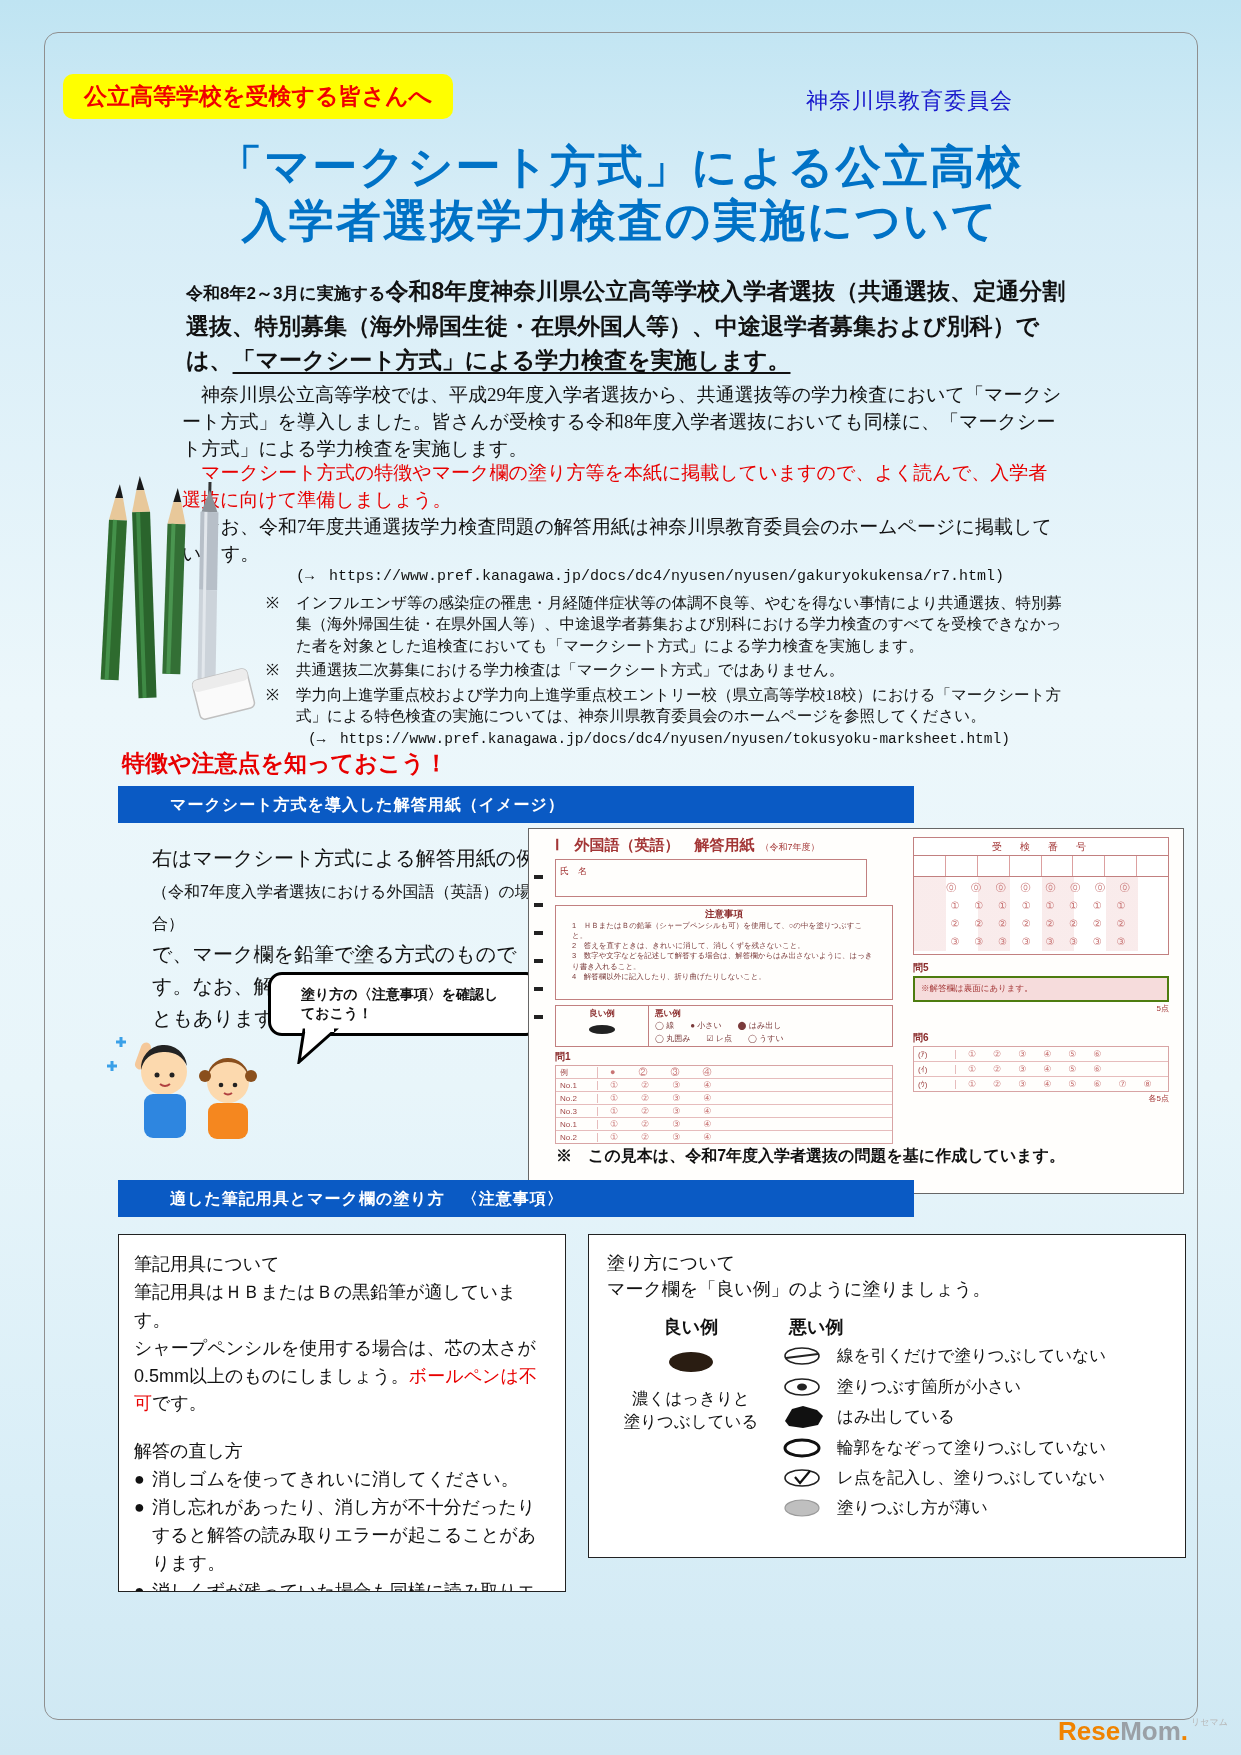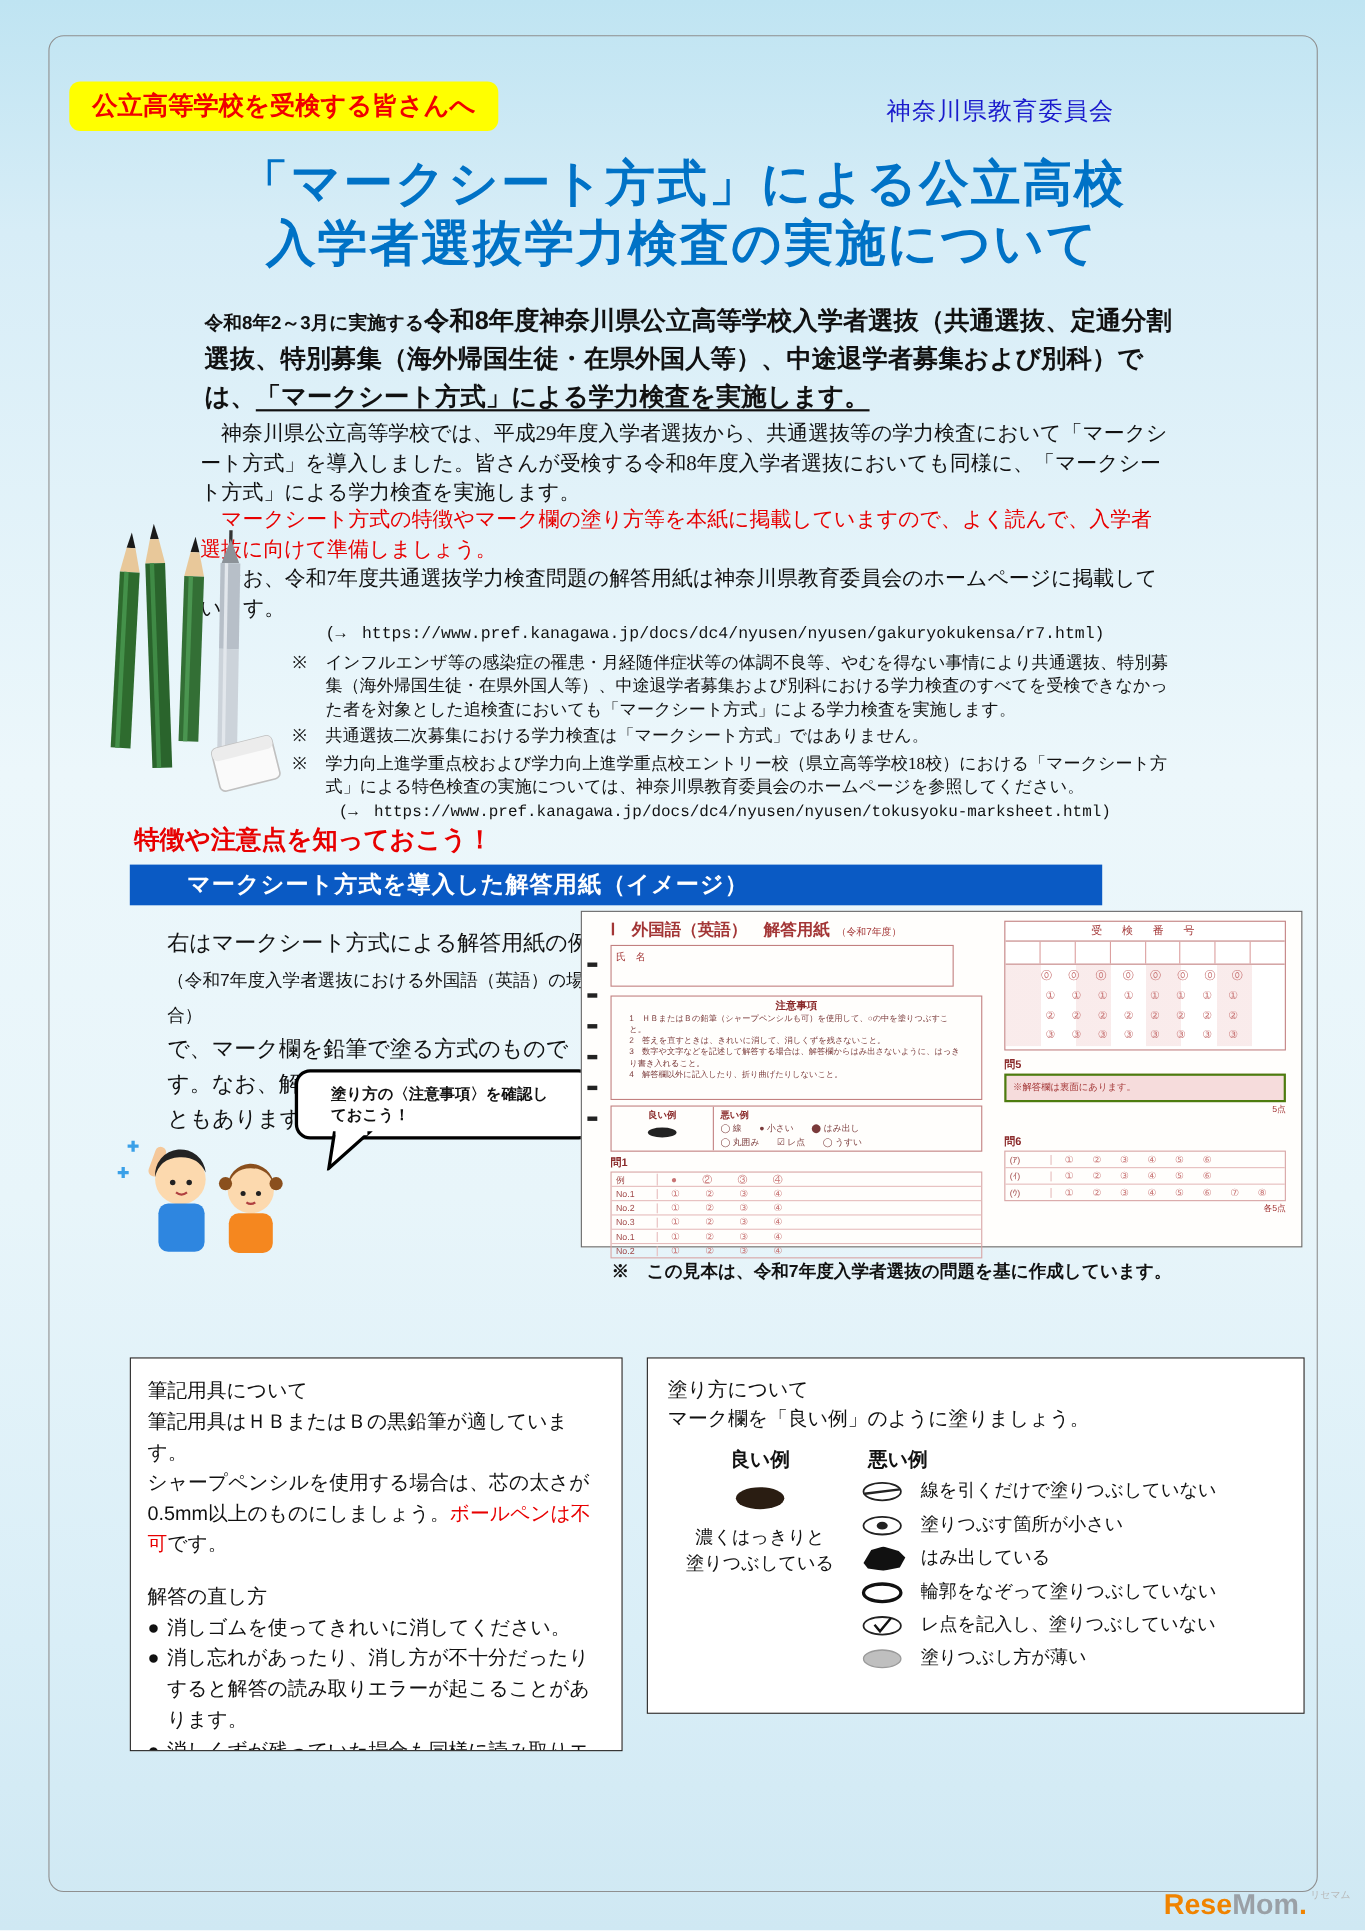--- a/index.html
+++ b/index.html
@@ -29,37 +29,37 @@
 
   .notes{position:absolute;left:266px;top:592px;width:802px;font-family:"Liberation Serif",serif;font-size:15.5px;line-height:1.38;}
   .note{display:flex;gap:8px;margin-bottom:3px;}
   .note-marker{flex:0 0 22px;}
   .note-link{font-family:"Liberation Mono",monospace;font-size:14.5px;margin:2px 0 2px 42px;}
 
   .pencils{position:absolute;left:92px;top:476px;}
 
   .red-heading{position:absolute;left:122px;top:748px;color:#e80000;font-size:23px;font-weight:bold;}
 
-  .banner{position:absolute;left:118px;width:884px;height:37px;background:#0a5ac4;color:#ffffff;font-size:21px;
+  .banner{position:absolute;left:118px;width:796px;height:37px;background:#0a5ac4;color:#ffffff;font-size:16px;
     font-weight:bold;line-height:37px;padding-left:52px;box-sizing:border-box;letter-spacing:1px;}
   .banner1{top:786px;}
   .banner2{top:1180px;}
 
   .desc{position:absolute;left:152px;top:842px;width:392px;font-size:20px;line-height:1.6;}
   .desc-paren{font-size:16px;}
   .desc-red{color:#e80000;font-weight:bold;text-decoration:underline;text-underline-offset:3px;}
 
   .bubble{position:absolute;left:268px;top:972px;width:272px;border:3px solid #000;border-radius:14px;background:#fff;
     font-size:14px;font-weight:bold;padding:10px 30px;line-height:1.35;box-sizing:border-box;}
   .bubble-tail{position:absolute;left:24px;bottom:-31px;}
 
   .kids{position:absolute;left:102px;top:1024px;}
 
   
-  .sheet{position:absolute;left:528px;top:828px;width:656px;height:306px;background:#fffefc;border:1.5px solid #666;box-sizing:border-box;}
+  .sheet{position:absolute;left:528px;top:828px;width:656px;height:366px;background:#fffefc;border:1.5px solid #666;box-sizing:border-box;}
   .sh-marks{position:absolute;left:5px;top:46px;}
   .sh-marks div{width:9px;height:4px;background:#222;margin-bottom:24px;}
   .sh-title{position:absolute;left:26px;top:7px;color:#a33636;font-weight:bold;font-size:15px;white-space:nowrap;}
   .sh-year{font-size:9px;font-weight:normal;margin-left:6px;}
   .sh-name{position:absolute;left:26px;top:30px;width:312px;height:38px;border:1.2px solid #c28080;box-sizing:border-box;}
   .sh-name-label{font-size:9px;color:#a33636;padding:2px 4px;display:inline-block;}
   .sh-num{position:absolute;left:384px;top:8px;width:256px;height:118px;border:1.2px solid #c28080;background:#fff;box-sizing:border-box;overflow:hidden;}
   .sh-num-h{height:17px;line-height:17px;text-align:center;font-size:10px;color:#a33636;border-bottom:1px solid #c28080;letter-spacing:4px;}
   .sh-num-cells{display:flex;height:20px;border-bottom:1px solid #c28080;}
   .sh-num-cells div{flex:1;border-right:1px solid #dca0a0;}
@@ -325,20 +325,21 @@
             <span class="sh-row-label">(ｳ)</span>
             <span class="sh-row-opts">①　②　③　④　⑤　⑥　⑦　⑧</span>
           </div>
       </div>
       <div class="sh-score">各5点</div>
     </div>
   </div>
 
   <div class="sheet-note jp">※　この見本は、令和7年度入学者選抜の問題を基に作成しています。</div>
 
+  <div class="banner banner2">適した筆記用具とマーク欄の塗り方　〈注意事項〉</div>
 
   <div class="pen-box">
     <div>筆記用具について</div>
     <div class="jp">筆記用具はＨＢまたはＢの黒鉛筆が適しています。</div>
     <div class="jp"><span>シャープペンシルを使用する場合は、芯の太さが0.5mm以上のものにしましょう。</span><span class="pen-red">ボールペンは不可</span><span>です。</span></div>
     <div class="box-gap"></div>
     <div>解答の直し方</div>
     <div class="bullet">
       <span class="bullet-marker">●</span>
       <span class="jp">消しゴムを使ってきれいに消してください。</span>

